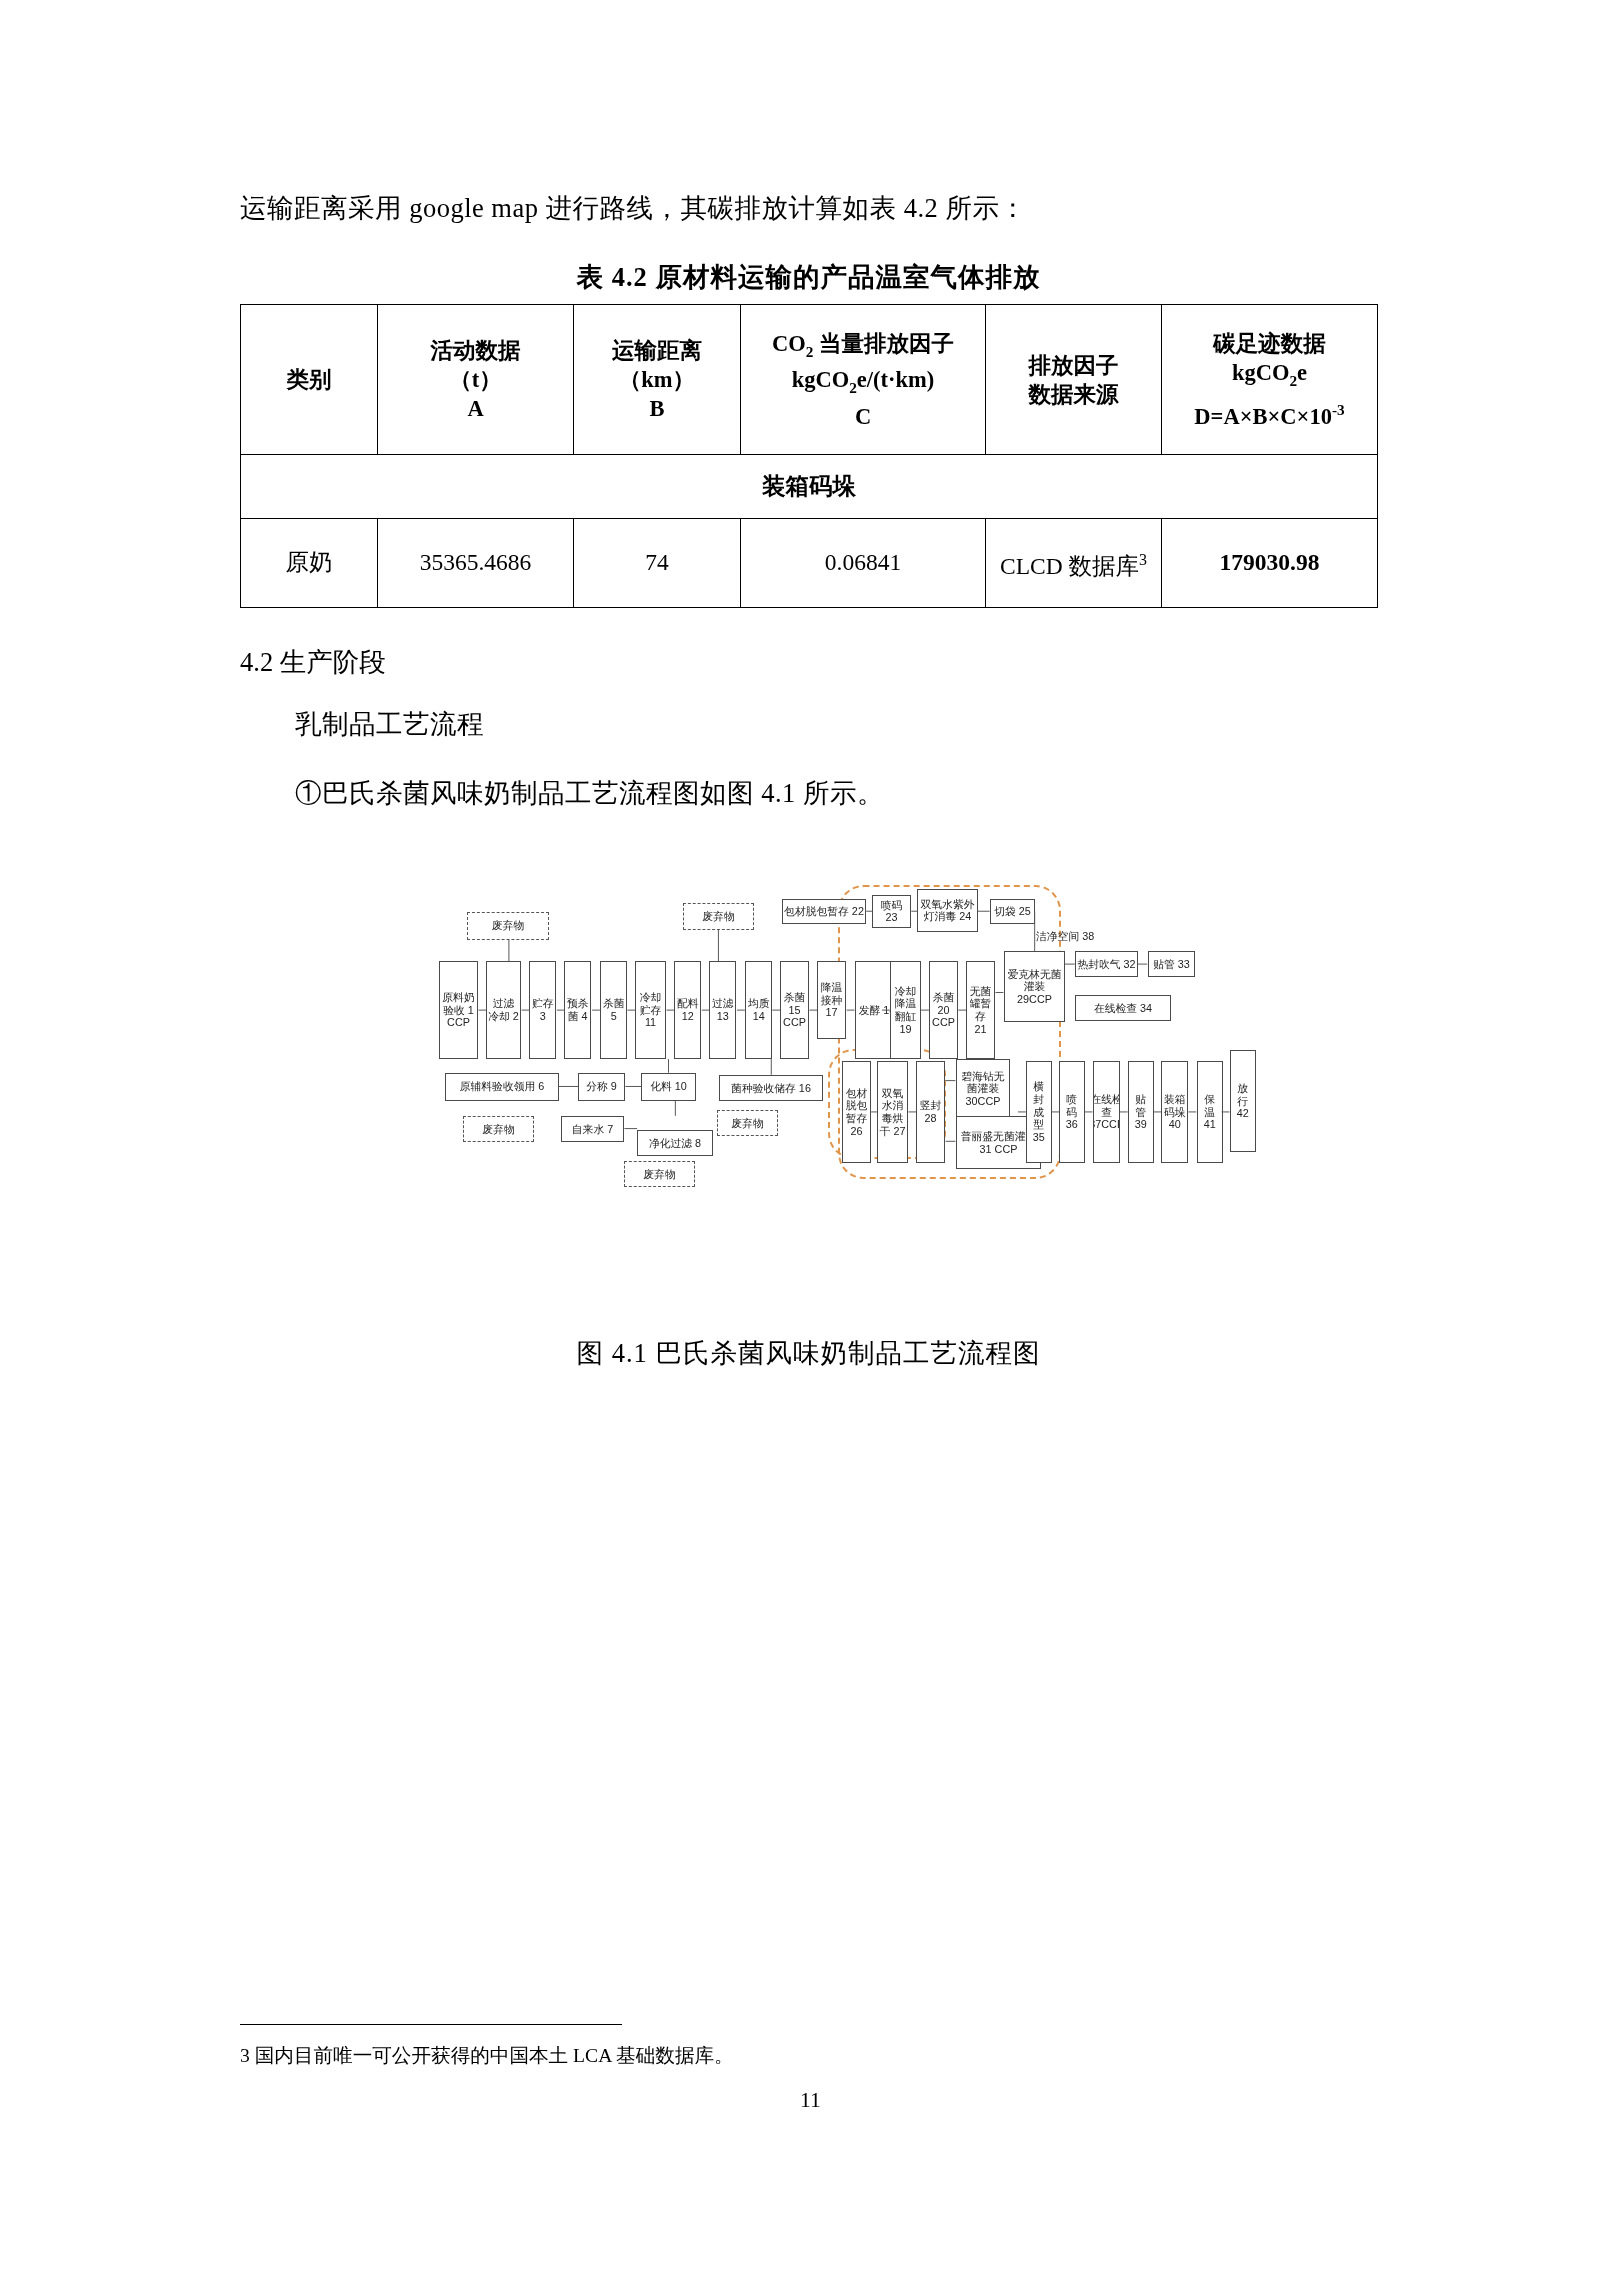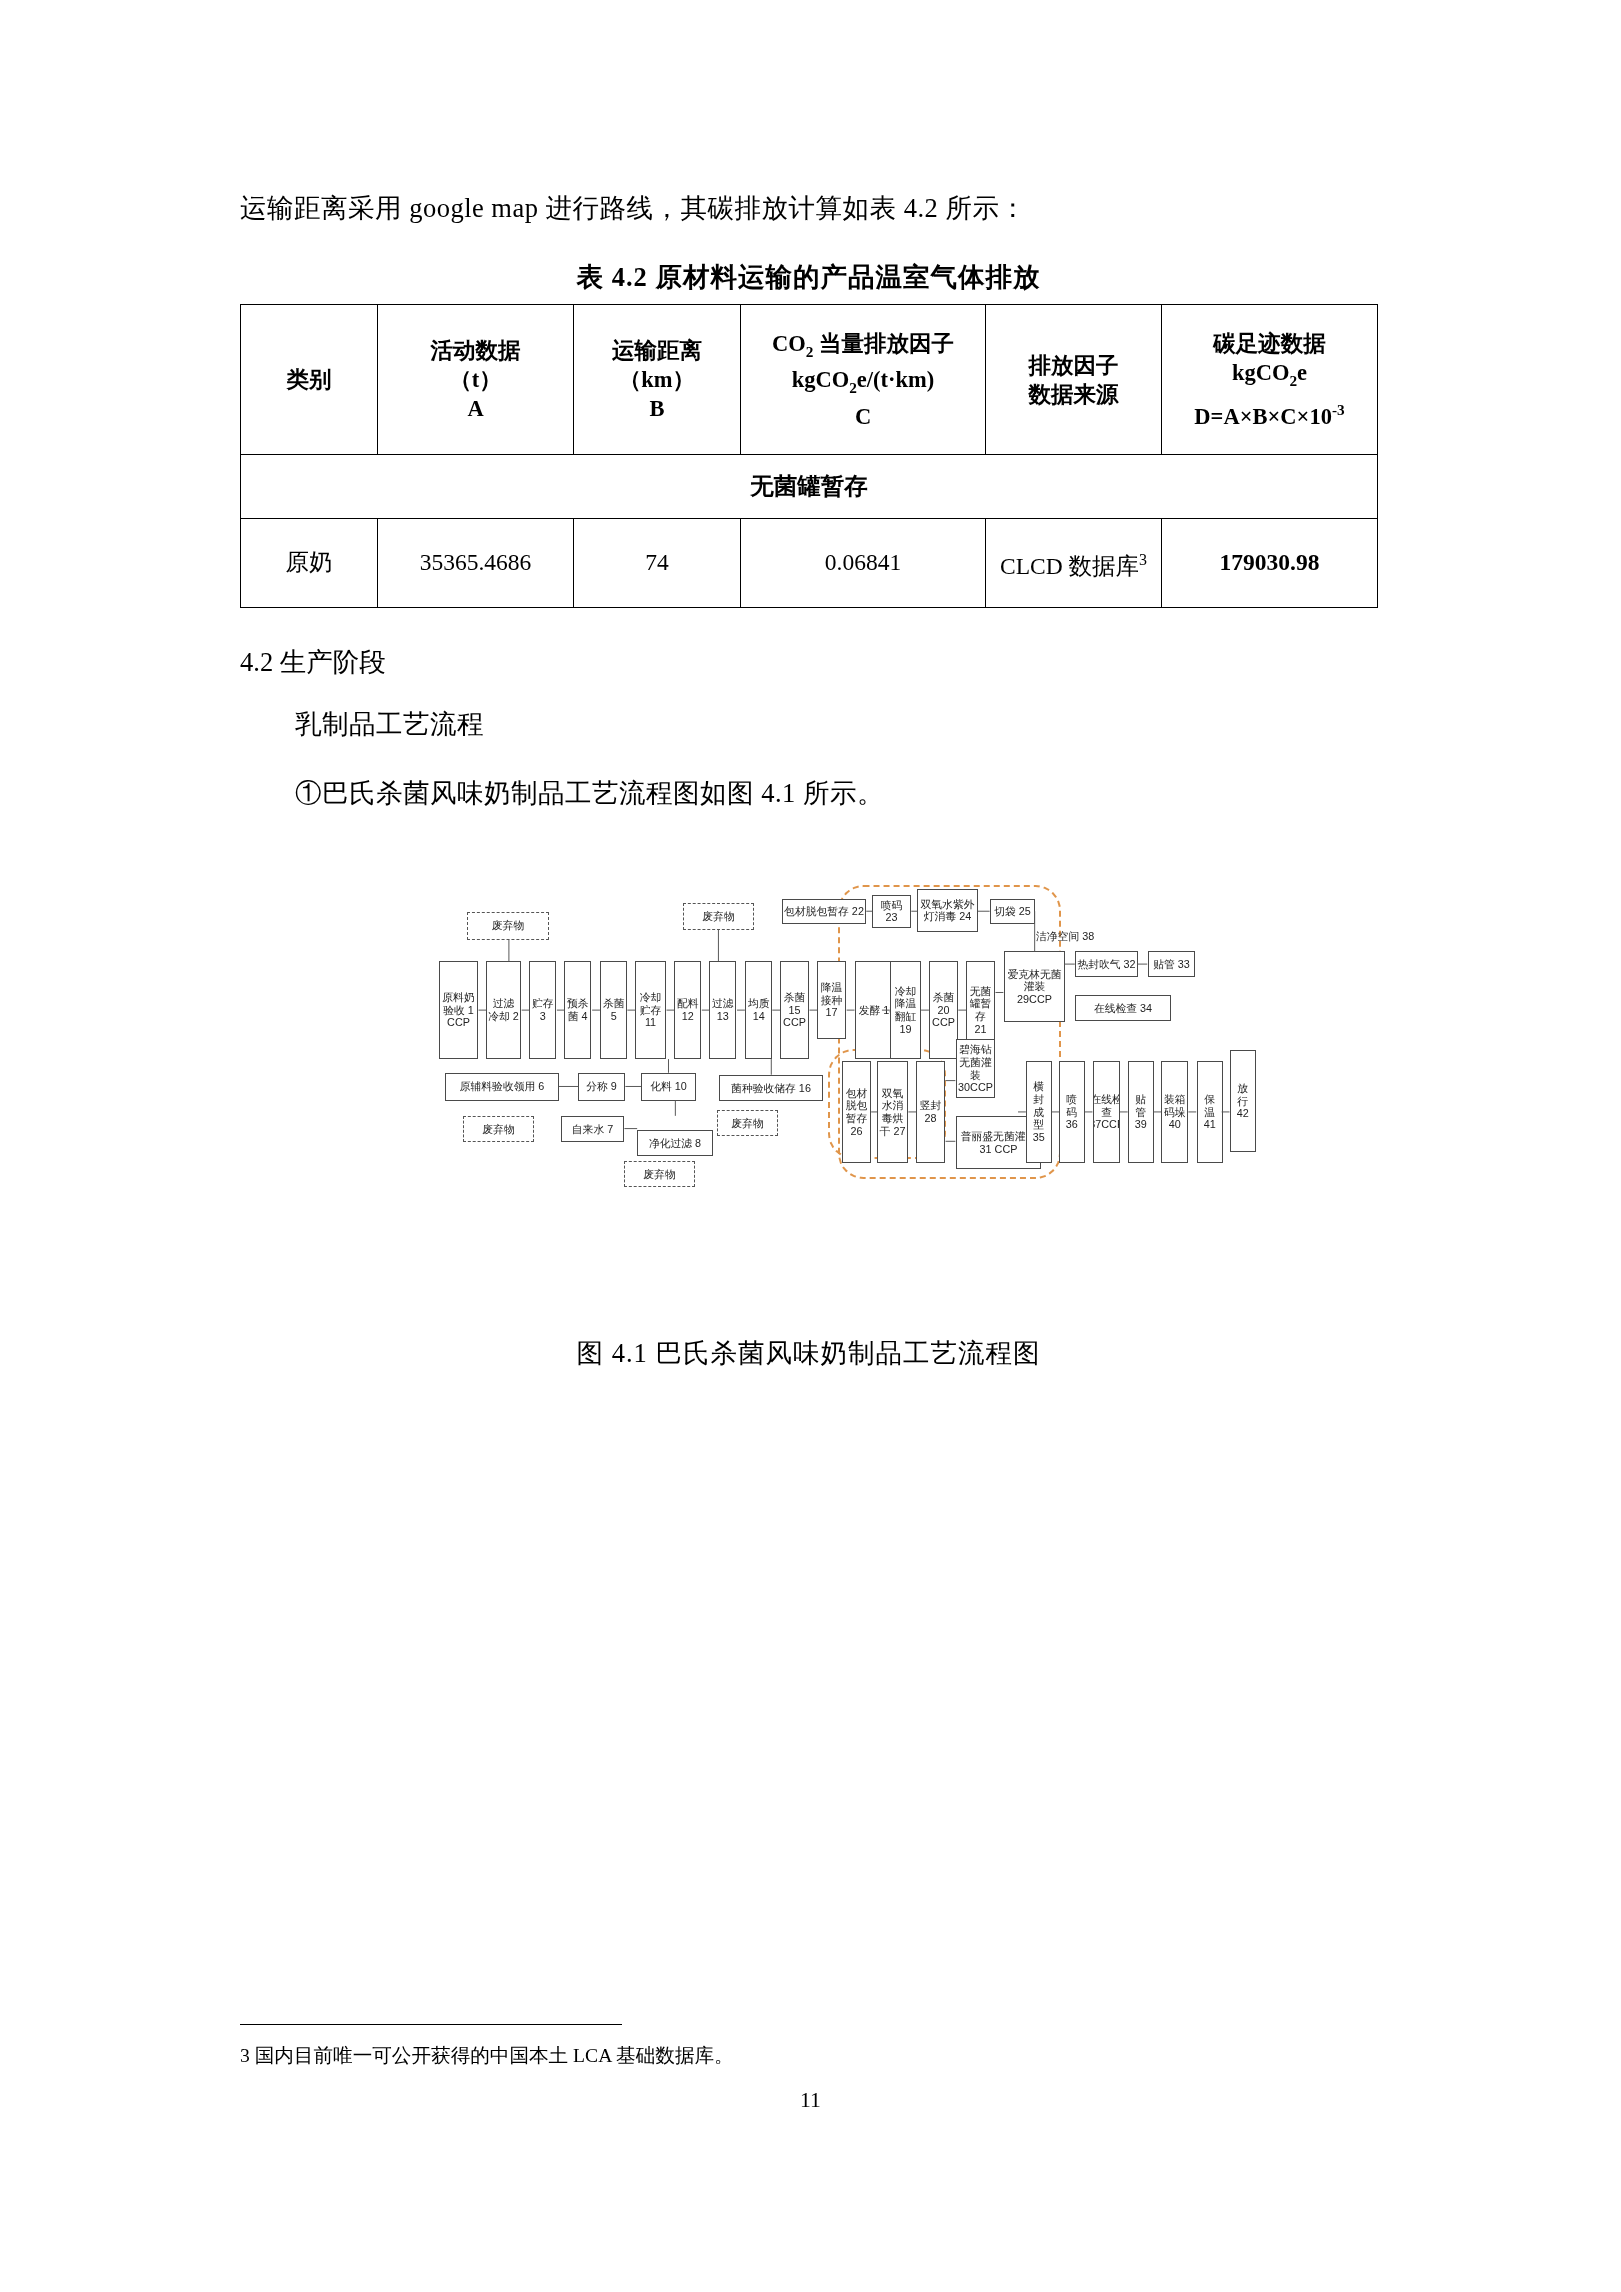--- a/index.html
+++ b/index.html
@@ -191,21 +191,21 @@
           <th>
             排放因子<br>数据来源
           </th>
           <th>
             碳足迹数据<br>kgCO<sub>2</sub>e<br>D=A×B×C×10<sup>-3</sup>
           </th>
         </tr>
       </thead>
       <tbody>
         <tr>
-          <td class="section" colspan="6">无菌罐暂存</td>
+          <td class="section" colspan="6">装箱码垛</td>
         </tr>
         <tr>
           <td class="cell">原奶</td>
           <td class="cell">35365.4686</td>
           <td class="cell">74</td>
           <td class="cell">0.06841</td>
           <td class="cell"><span>CLCD 数据库</span><sup>3</sup></td>
           <td class="cell bold">179030.98</td>
         </tr>
       </tbody>
@@ -258,21 +258,21 @@
 
         <div class="node dashed" style="left:223px; top:241px; width:71px; height:25.5px;">废弃物</div>
         <div class="node" style="left:321px; top:241px; width:63px; height:25.5px;">自来水 7</div>
         <div class="node" style="left:397px; top:255px; width:76px; height:25.5px;">净化过滤 8</div>
         <div class="node dashed" style="left:384px; top:286px; width:71px; height:25.5px;">废弃物</div>
         <div class="node dashed" style="left:477px; top:235px; width:61px; height:25.5px;">废弃物</div>
 
         <div class="node" style="left:602px; top:186px; width:29px; height:102px;">包材脱包暂存 26</div>
         <div class="node" style="left:637px; top:186px; width:31px; height:102px;">双氧水消毒烘干 27</div>
         <div class="node" style="left:676px; top:186px; width:29px; height:102px;">竖封 28</div>
-        <div class="node" style="left:716px; top:164px; width:39px; height:59px;">碧海钻无菌灌装 30CCP</div>
+        <div class="node" style="left:716px; top:184px; width:54px; height:59px;">碧海钻无菌灌装 30CCP</div>
         <div class="node" style="left:716px; top:241px; width:85px; height:53px;">普丽盛无菌灌装 31 CCP</div>
         <div class="node" style="left:786px; top:186px; width:25.5px; height:102px;">横封成型 35</div>
         <div class="node" style="left:819px; top:186px; width:25.5px; height:102px;">喷码 36</div>
         <div class="node" style="left:853px; top:186px; width:27.4px; height:102px;">在线检查 37CCP</div>
         <div class="node" style="left:888px; top:186px; width:25.5px; height:102px;">贴管 39</div>
         <div class="node" style="left:921px; top:186px; width:27.4px; height:102px;">装箱码垛 40</div>
         <div class="node" style="left:957px; top:186px; width:25.5px; height:102px;">保温 41</div>
         <div class="node" style="left:990px; top:175px; width:25.5px; height:102px;">放行 42</div>
 
         <svg width="1137" height="421" style="position:absolute;left:0;top:0;" viewBox="0 0 1160 430">

